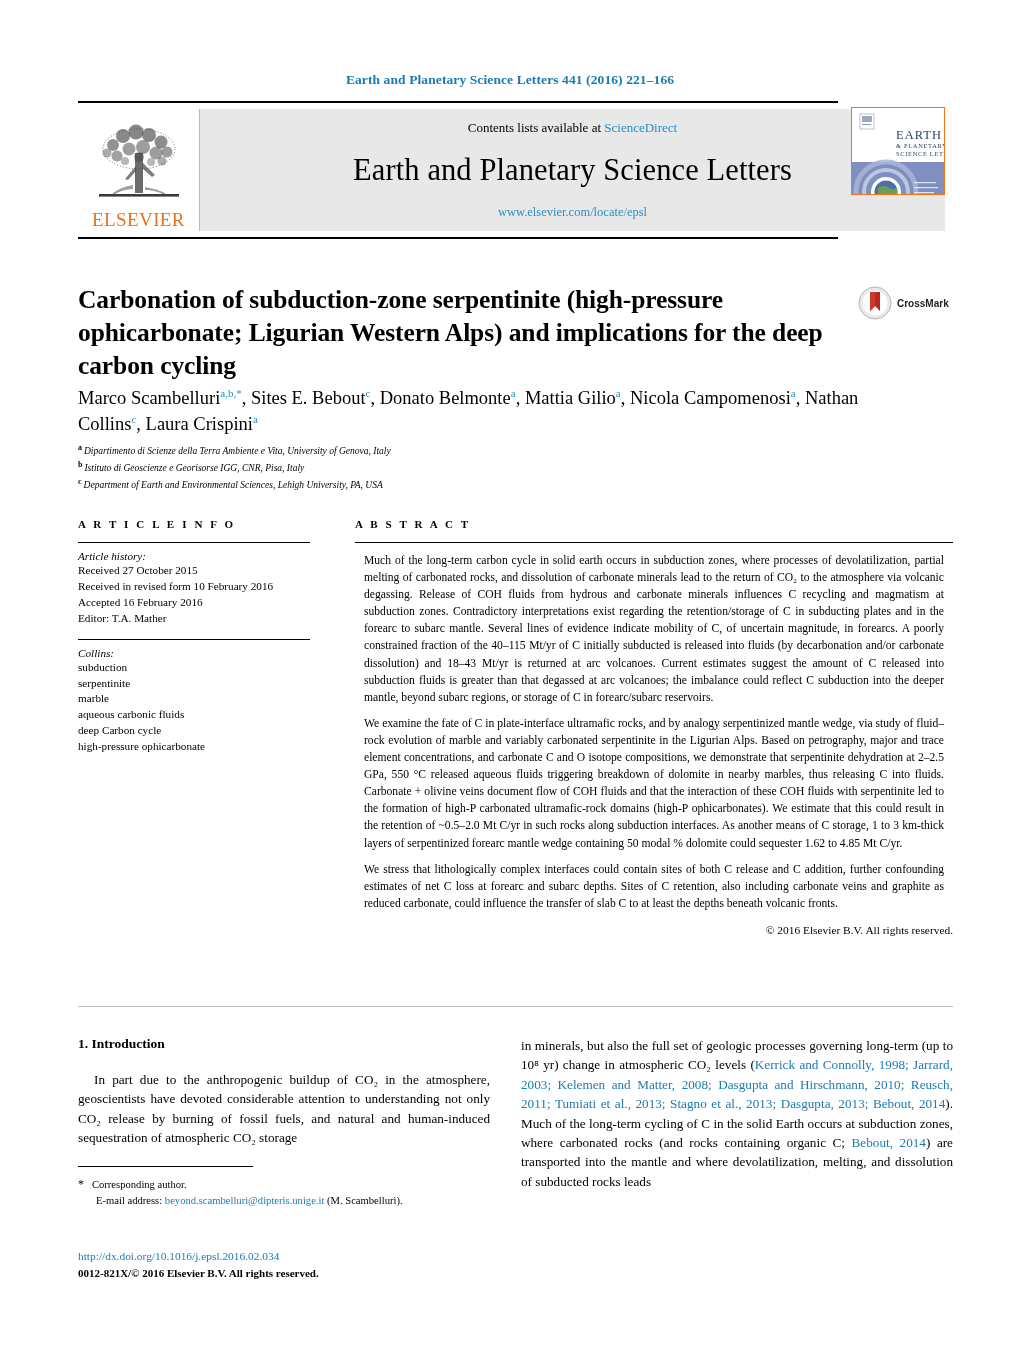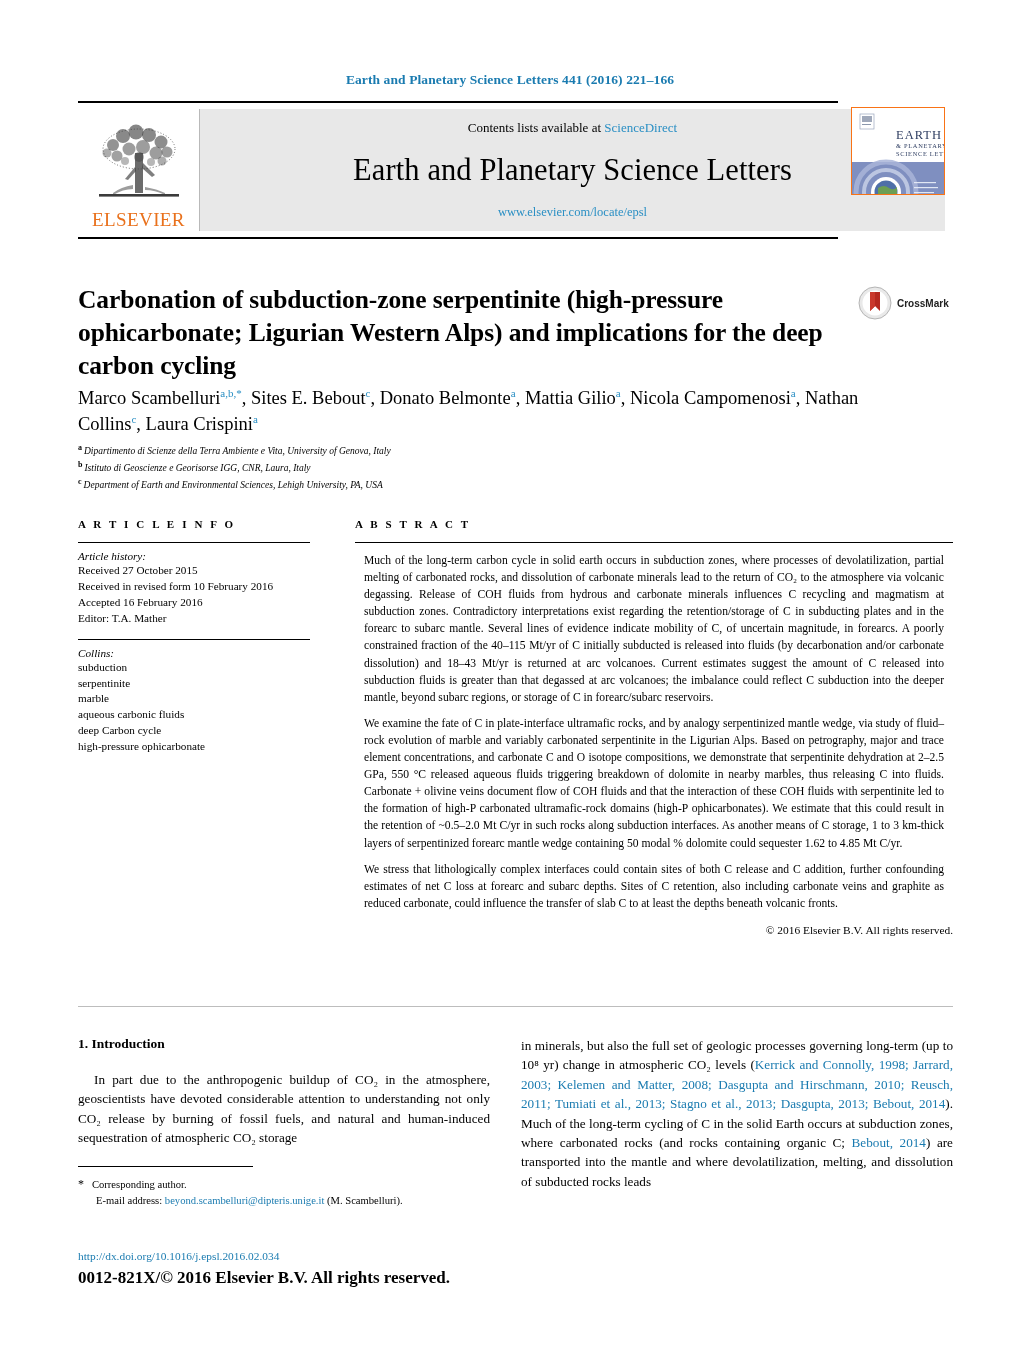--- a/index.html
+++ b/index.html
@@ -280,21 +280,21 @@
   .footnotes .ital { }
   .doi-block {
     position: absolute;
     top: 1248px;
     left: 78px;
     width: 420px;
     font-size: 11.4px;
     line-height: 1.5;
   }
   .doi-link { color: #1a7bb0; }
-  .issn-line { font-weight: bold; font-size: 17px; }
+  .issn-line { font-weight: bold; font-size: 11px; }
 </style>
 </head>
 <body>
 
 <div class="page">
 
   <div class="running-head">Earth and Planetary Science Letters 441 (2016) 221–166</div>
 
   <div class="masthead">
     <div class="rule-top"></div>
@@ -381,21 +381,21 @@
       <path d="M12 6 h10 v19 l-5 -5 l-5 5 z" fill="#b5291f"></path>
       <path d="M12 6 h5 v14.2 l-5 4.8 z" fill="#c9392c"></path>
     </svg>
     <span class="crossmark-label">CrossMark</span>
   </div>
 
   <div class="authors"><span>Marco Scambelluri</span><sup>a,b,</sup><sup class="star">*</sup>, <span>Sites E. Bebout</span><sup>c</sup>, <span>Donato Belmonte</span><sup>a</sup>, <span>Mattia Gilio</span><sup>a</sup>, <span>Nicola Campomenosi</span><sup>a</sup>, <span>Nathan Collins</span><sup>c</sup>, <span>Laura Crispini</span><sup>a</sup></div>
 
   <div class="affiliations">
       <div><span class="lbl">a</span><span>Dipartimento di Scienze della Terra Ambiente e Vita, University of Genova, Italy</span></div>
-      <div><span class="lbl">b</span><span>Istituto di Geoscienze e Georisorse IGG, CNR, Laura, Italy</span></div>
+      <div><span class="lbl">b</span><span>Istituto di Geoscienze e Georisorse IGG, CNR, Pisa, Italy</span></div>
       <div><span class="lbl">c</span><span>Department of Earth and Environmental Sciences, Lehigh University, PA, USA</span></div>
     </div>
 
   <div class="info-col">
     <div class="sec-head">A R T I C L E   I N F O</div>
     <div class="hr-thin"></div>
     <div class="hist-title">Article history:</div>
     <div id="history-lines">
         <div class="hist-line">Received 27 October 2015</div>
         <div class="hist-line">Received in revised form 10 February 2016</div>

